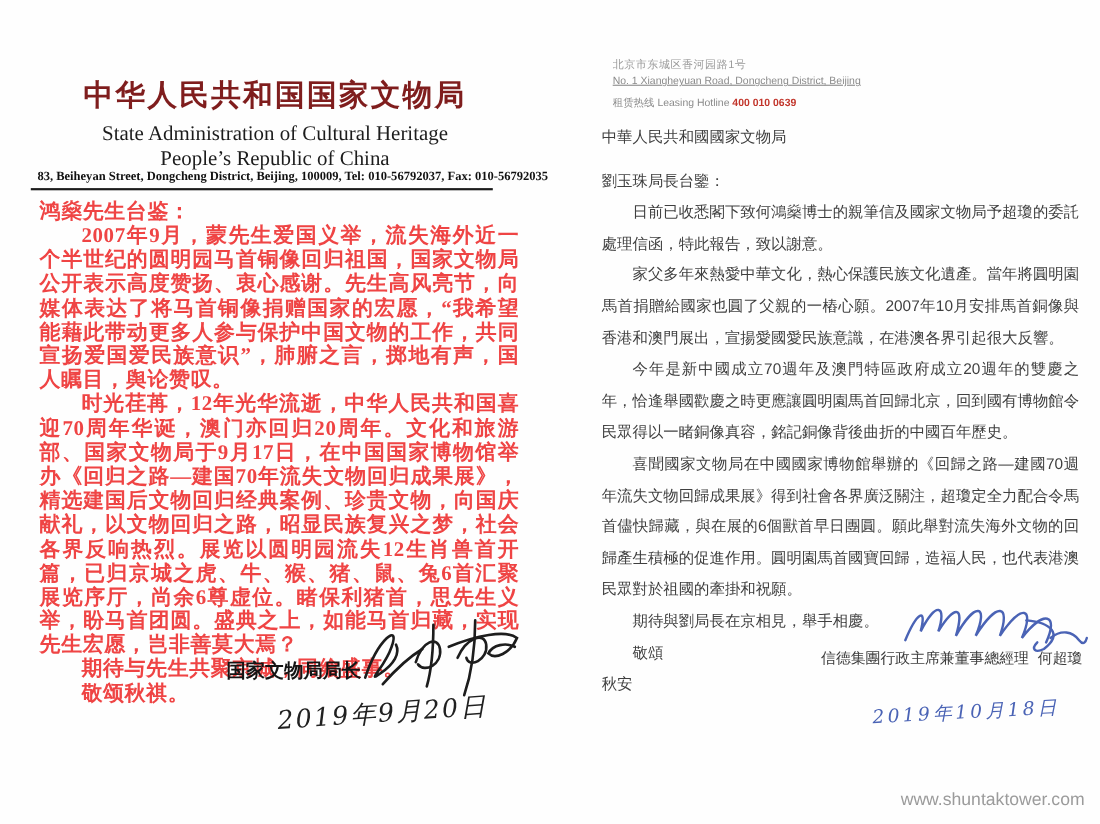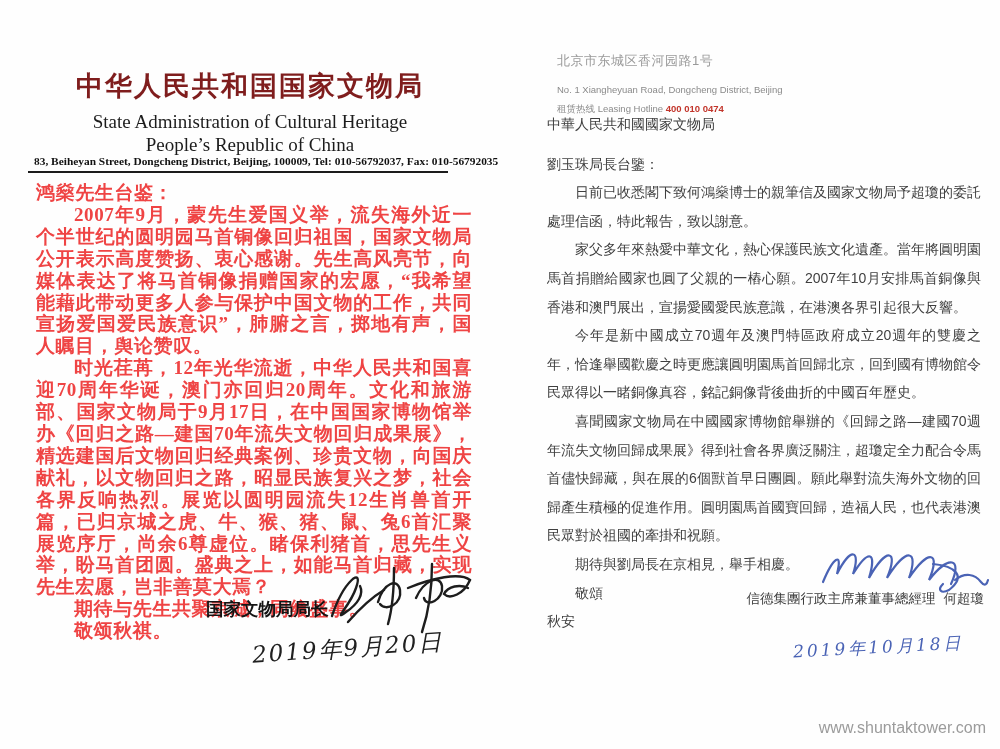--- a/index.html
+++ b/index.html
@@ -40,22 +40,22 @@
   .l-sig-svg { position:absolute; top:556px; left:318px; }
   .l-date {
     position:absolute; top:633px; left:252px;
     font-size:23px; color:#202020;
     font-family:"DejaVu Serif", serif; font-style:italic;
     transform:rotate(-4deg); letter-spacing:2px; white-space:nowrap;
   }
 
   
   .r-address { position:absolute; top:52px; left:57px; font-family:"Liberation Sans", sans-serif; }
-  .r-addr-cn { font-size:13px; color:#9a9a9a; letter-spacing:0.5px; }
-  .r-addr-en { font-size:9.5px; color:#8a8a8a; margin-top:14px; }
+  .r-addr-cn { font-size:10px; color:#9a9a9a; letter-spacing:0.5px; }
+  .r-addr-en { font-size:9.5px; color:#8a8a8a; margin-top:2px;text-decoration:underline; }
   .r-hotline { font-size:9.5px; color:#8a8a8a; margin-top:8px; }
   .r-hotline .num { color:#c2352b; font-weight:bold; }
 
   .r-logo { position:absolute; top:56px; right:20px; width:56px; text-align:center;
             font-family:"Liberation Sans", sans-serif; }
   .tickrow { height:5px; margin-bottom:2px;
     background:repeating-linear-gradient(90deg, #b7b0ac 0 2px, transparent 2px 5px); }
   .tickrow.r70 { width:70%; margin-left:auto; }
   .tickrow.l70 { width:70%; margin-right:auto; }
   .redband { height:7px; width:88%; margin:0 auto 2px 0; background:#c63b2f;
@@ -128,21 +128,21 @@
     <div class="l-date">2019年9月20日</div>
   </section>
 
   <section class="page right">
 
     <div class="r-address">
       <div class="r-addr-cn">北京市东城区香河园路1号</div>
       <div class="r-addr-en">No. 1 Xiangheyuan Road, Dongcheng District,  Beijing</div>
       <div class="r-hotline">
         <span>租赁热线 Leasing Hotline</span>
-        <span class="num">400 010 0474</span>
+        <span class="num">400 010 0639</span>
       </div>
     </div>
 
 
     <div class="r-body">
       <p class="r-org">中華人民共和國國家文物局</p>
       <p>劉玉珠局長台鑒：</p>
       <p class="indent">日前已收悉閣下致何鴻燊博士的親筆信及國家文物局予超瓊的委託處理信函，特此報告，致以謝意。</p>
       <p class="indent">家父多年來熱愛中華文化，熱心保護民族文化遺產。當年將圓明園馬首捐贈給國家也圓了父親的一樁心願。2007年10月安排馬首銅像與香港和澳門展出，宣揚愛國愛民族意識，在港澳各界引起很大反響。</p>
       <p class="indent">今年是新中國成立70週年及澳門特區政府成立20週年的雙慶之年，恰逢舉國歡慶之時更應讓圓明園馬首回歸北京，回到國有博物館令民眾得以一睹銅像真容，銘記銅像背後曲折的中國百年歷史。</p>

